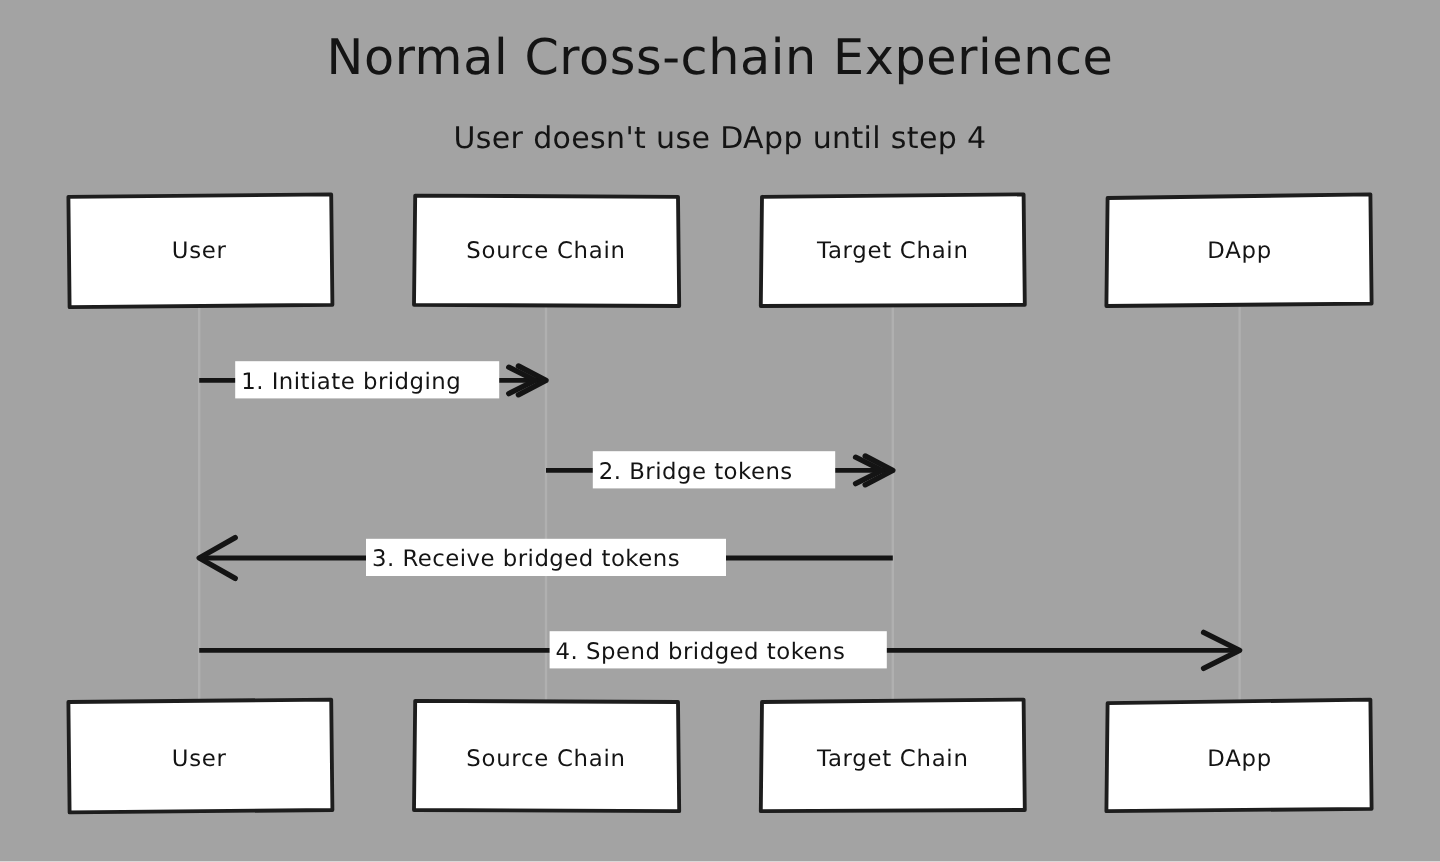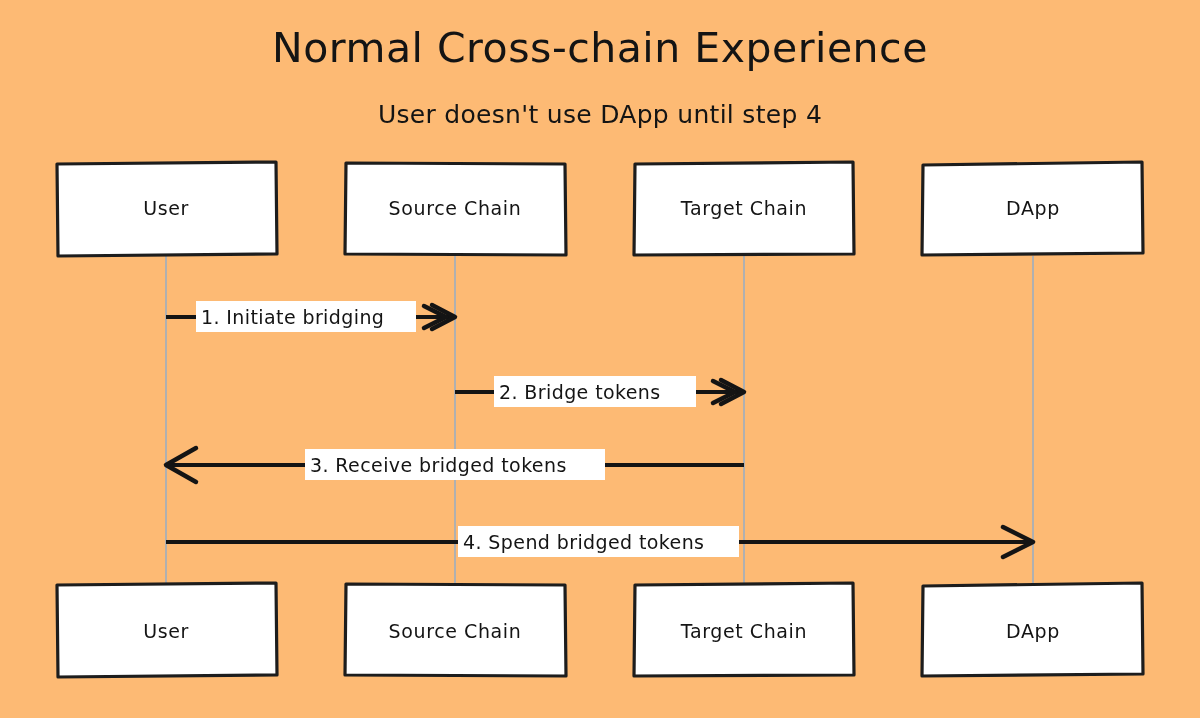--- a/index.html
+++ b/index.html
@@ -11,21 +11,21 @@
     width: 1200px;
     height: 718px;
     font-family: "DejaVu Sans", sans-serif;
     color: #1a1a1a;
     overflow: hidden;
   }
   #canvas {
     position: relative;
     width: 1200px;
     height: 718px;
-    background: #fdba74;
+    background: #a3a3a3;
   }
   svg.diagram {
     position: absolute;
     left: 0;
     top: 0;
     width: 1200px;
     height: 718px;
     display: block;
   }
   .title-text {

